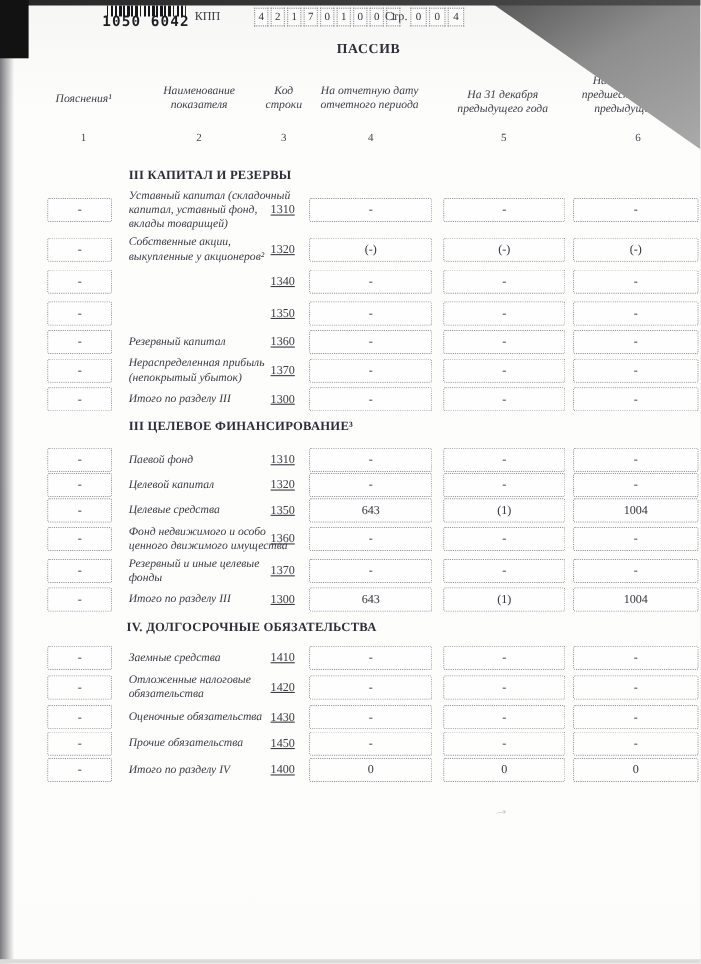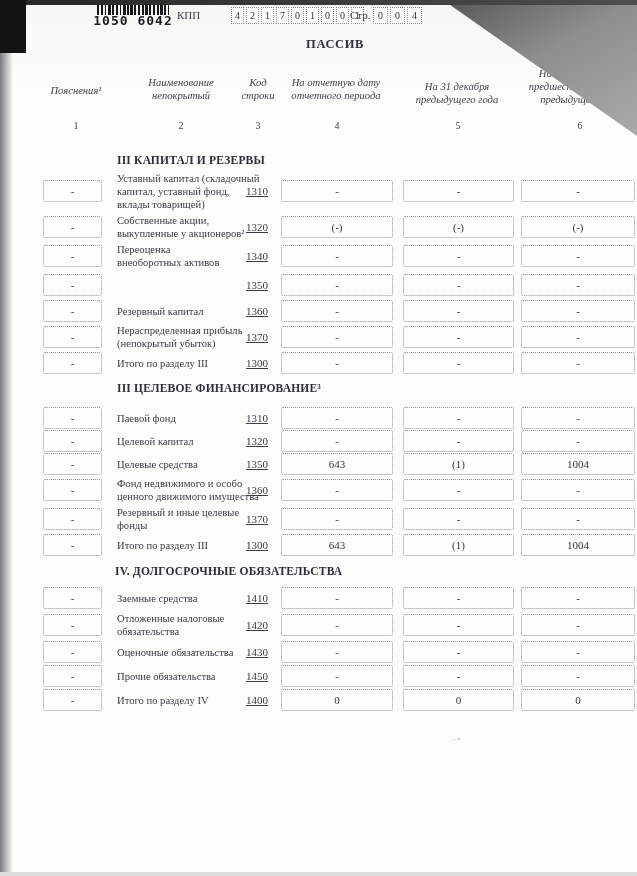--- a/index.html
+++ b/index.html
@@ -14,21 +14,21 @@
   .corner-black{position:absolute;left:0;top:0;width:26px;height:53px;background:#121212;z-index:7;}
   .left-strip{position:absolute;left:0;top:0;width:13px;height:100%;
     background:linear-gradient(to right, rgba(100,100,106,.85), rgba(235,235,235,0));z-index:4;}
   .bottom-band{position:absolute;left:0;bottom:0;width:100%;height:4px;background:#dbdbd8;z-index:4;}
   .fold-triangle{position:absolute;left:443px;top:0;width:194px;height:136px;z-index:6;
     clip-path:polygon(0 0,100% 0,100% 100%);
     background:linear-gradient(150deg,#565656 0%,#8e8e8e 45%,#aaaaaa 100%);}
   .stray-mark{position:absolute;left:448px;top:729px;font-size:15px;color:#9b9ba4;
     opacity:.55;transform:rotate(-10deg);z-index:2;}
   
-  .barcode{position:absolute;left:93px;top:5px;width:80px;text-align:center;z-index:3;}
+  .barcode{position:absolute;left:93px;top:5px;width:80px;text-align:left;z-index:3;}
   .barcode .bars{height:10px;margin:0 4px;
     background:repeating-linear-gradient(90deg,#15151a 0 1.5px,transparent 1.5px 3.5px,#15151a 3.5px 6px,transparent 6px 7.5px);}
   .barcode .num{font-family:"DejaVu Sans Mono", monospace;font-weight:bold;font-size:13px;
     letter-spacing:1px;color:#1c1c22;margin-top:-2px;}
   .kpp-label{position:absolute;left:177px;top:9px;font-size:11px;color:#3b3c46;z-index:3;}
   .digits-row{position:absolute;display:flex;gap:2px;align-items:center;z-index:3;}
   .kpp-digits{left:231px;top:7px;}
   .str-label{position:absolute;left:350px;top:9px;font-size:11px;color:#3b3c46;z-index:3;}
   .str-digits{left:373px;top:7px;}
   .digitbox{display:flex;align-items:center;justify-content:center;width:11px;height:15px;
@@ -61,21 +61,21 @@
   .sec2 .trow{margin-bottom:4px;}
   .cellbox{position:absolute;top:50%;transform:translateY(-50%);height:20px;
     border:1.4px dotted #90909a;border-radius:2px;background:rgba(255,255,255,.65);
     display:flex;align-items:center;justify-content:center;font-size:11px;color:#33343d;}
   .expl{left:43px;width:57px;}
   .val.v0{left:281px;width:110px;}
   .val.v1{left:403px;width:109px;}
   .val.v2{left:521px;width:112px;}
   .rlabel{position:absolute;left:117px;top:50%;transform:translateY(-50%);
     font-size:10.6px;line-height:13px;width:132px;color:#3b3c46;}
-  .rlabel span{display:block;white-space:nowrap;}
+  .rlabel span{display:block;white-space:nowrap;font-style:italic;}
   .rcode{position:absolute;left:236px;width:42px;top:50%;transform:translateY(-50%);
     text-align:center;font-size:11px;color:#3b3c46;text-decoration:underline;}
 </style>
 </head>
 <body>
 
 <div class="page">
 
   <div class="left-strip"></div>
   <div class="bottom-band"></div>
@@ -107,21 +107,21 @@
       <span class="digitbox">4</span>
     </div>
   <div class="doc-title">ПАССИВ</div>
 
   <div class="colheads">
     <div class="ch ch1">
       <span>Пояснения¹</span>
     </div>
     <div class="ch ch2">
       <span>Наименование</span>
-      <span>непокрытый</span>
+      <span>показателя</span>
     </div>
     <div class="ch ch3">
       <span>Код</span>
       <span>строки</span>
     </div>
     <div class="ch ch4">
       <span>На отчетную дату</span>
       <span>отчетного периода</span>
     </div>
     <div class="ch ch5">
@@ -164,24 +164,20 @@
             <span>Собственные акции,</span>
             <span>выкупленные у акционеров²</span>
           </div>
           <div class="rcode">1320</div>
           <div class="cellbox val v0">(-)</div>
           <div class="cellbox val v1">(-)</div>
           <div class="cellbox val v2">(-)</div>
         </div>
         <div class="trow" style="height: 26px;">
           <div class="cellbox expl">-</div>
-          <div class="rlabel">
-            <span>Переоценка</span>
-            <span>внеоборотных активов</span>
-          </div>
           <div class="rcode">1340</div>
           <div class="cellbox val v0">-</div>
           <div class="cellbox val v1">-</div>
           <div class="cellbox val v2">-</div>
         </div>
         <div class="trow" style="height: 26px;">
           <div class="cellbox expl">-</div>
           <div class="rcode">1350</div>
           <div class="cellbox val v0">-</div>
           <div class="cellbox val v1">-</div>

